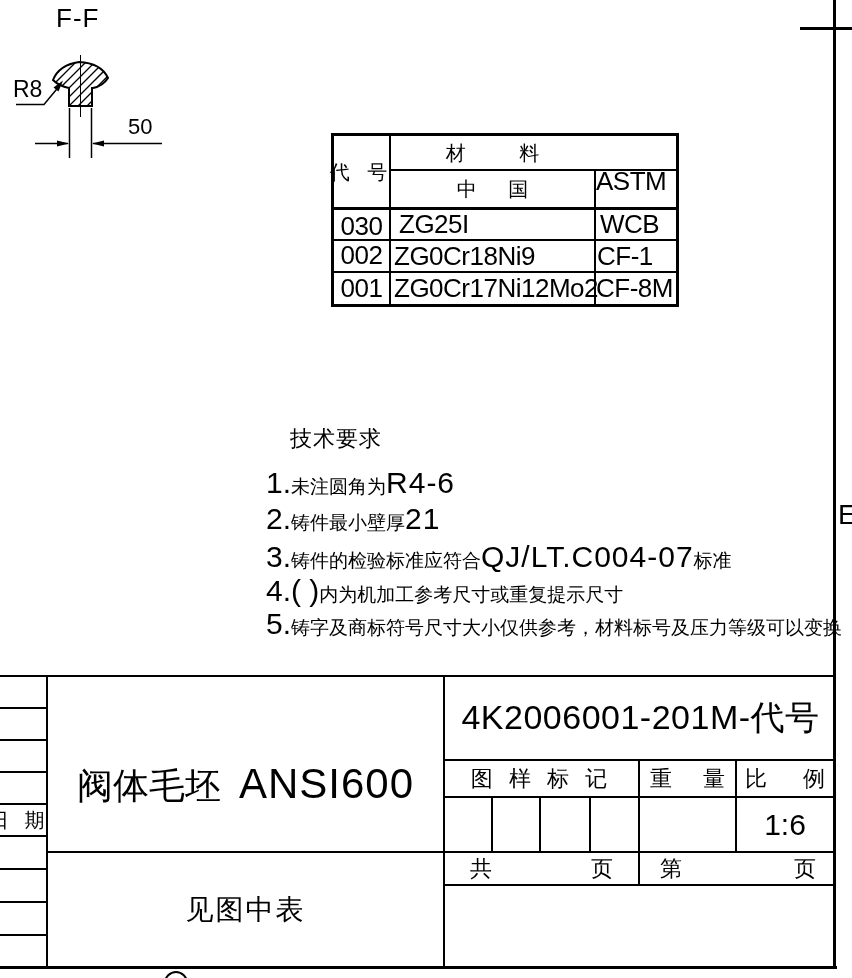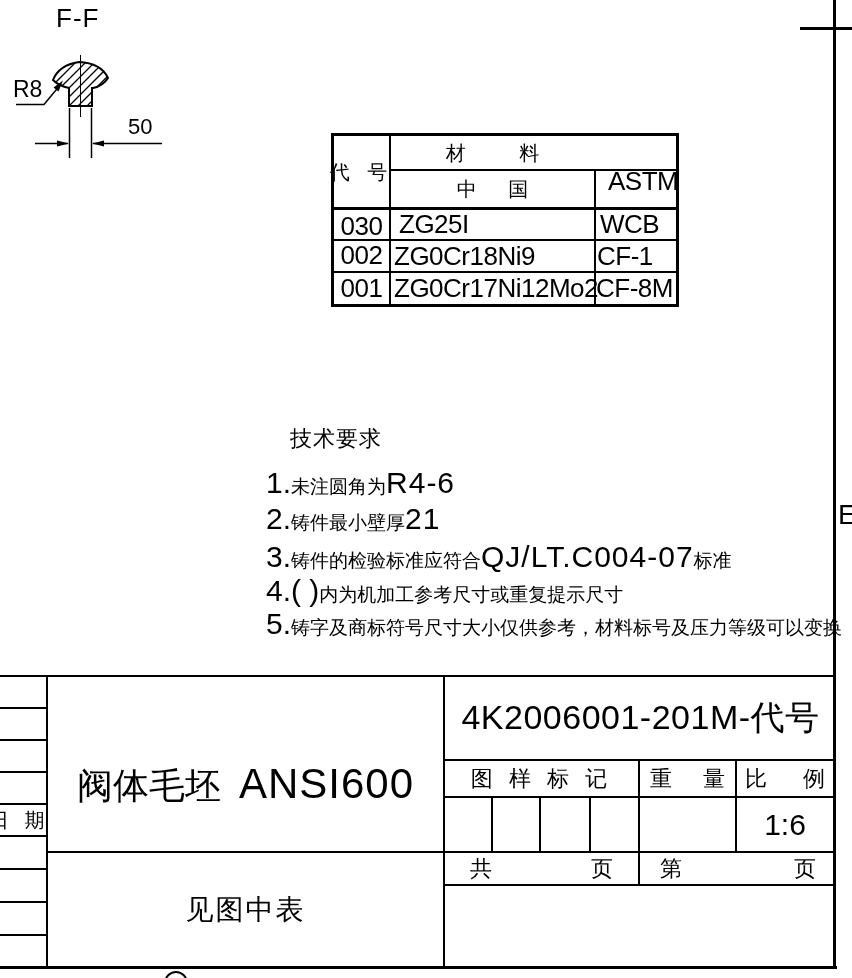--- a/index.html
+++ b/index.html
@@ -75,21 +75,21 @@
   <div class="ln" style="left:331px;top:133px;width:348px;height:3px;"></div>
   <div class="ln" style="left:389px;top:169px;width:289px;height:2px;"></div>
   <div class="ln" style="left:331px;top:207px;width:348px;height:3px;"></div>
   <div class="ln" style="left:331px;top:239px;width:348px;height:2px;"></div>
   <div class="ln" style="left:331px;top:271px;width:348px;height:2px;"></div>
   <div class="ln" style="left:331px;top:304px;width:348px;height:3px;"></div>
 
   <div class="cell zh tbl-hdr-zh" style="left:334px;top:136px;width:55px;height:71px;letter-spacing:6px;">代 号</div>
   <div class="cell zh tbl-hdr-zh" style="left:391px;top:136px;width:203px;height:33px;word-spacing:48px;">材 料</div>
   <div class="cell zh tbl-hdr-zh" style="left:391px;top:171px;width:203px;height:36px;word-spacing:26px;border-radius:9px;">中 国</div>
-  <div class="cell tbl-lat" style="left:596px;top:171px;width:80px;height:23px;justify-content:flex-start;align-items:flex-end;padding-left:12px;">ASTM</div>
+  <div class="cell tbl-lat" style="left:596px;top:171px;width:80px;height:23px;justify-content:flex-start;align-items:flex-end;padding-left:0;">ASTM</div>
 
   <div class="cell tbl-lat" style="left:334px;top:211px;width:55px;height:30px;">030</div>
   <div class="cell tbl-lat" style="left:399px;top:209px;width:195px;height:30px;justify-content:flex-start;">ZG25I</div>
   <div class="cell tbl-lat" style="left:600px;top:209px;width:76px;height:30px;justify-content:flex-start;">WCB</div>
 
   <div class="cell tbl-lat" style="left:334px;top:240px;width:55px;height:30px;">002</div>
   <div class="cell tbl-lat" style="left:394px;top:241px;width:200px;height:30px;justify-content:flex-start;">ZG0Cr18Ni9</div>
   <div class="cell tbl-lat" style="left:597px;top:241px;width:79px;height:30px;justify-content:flex-start;">CF-1</div>
 
   <div class="cell tbl-lat" style="left:334px;top:273px;width:55px;height:30px;">001</div>

